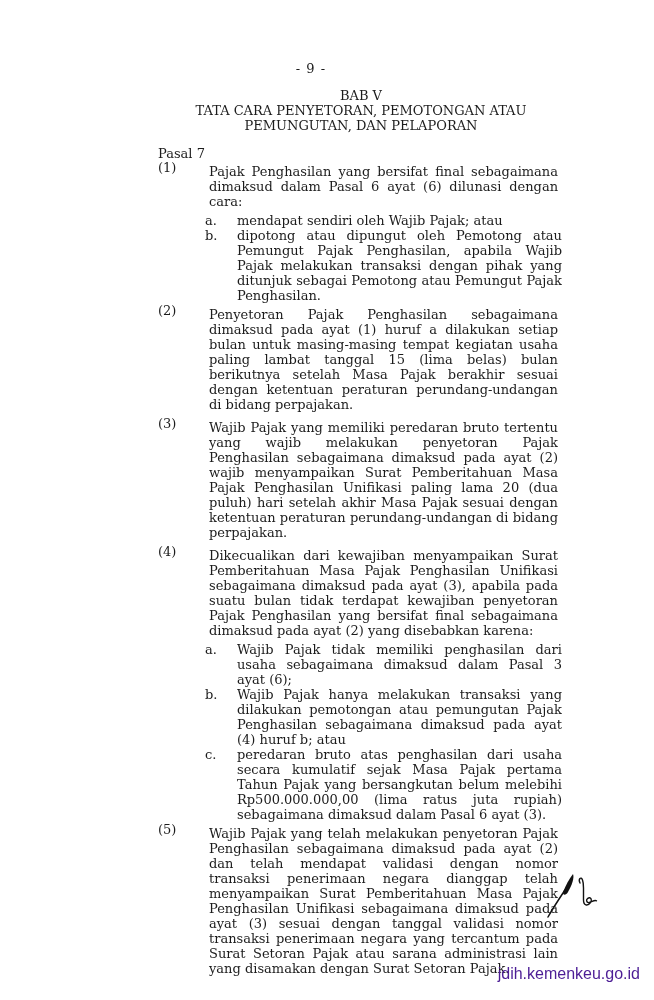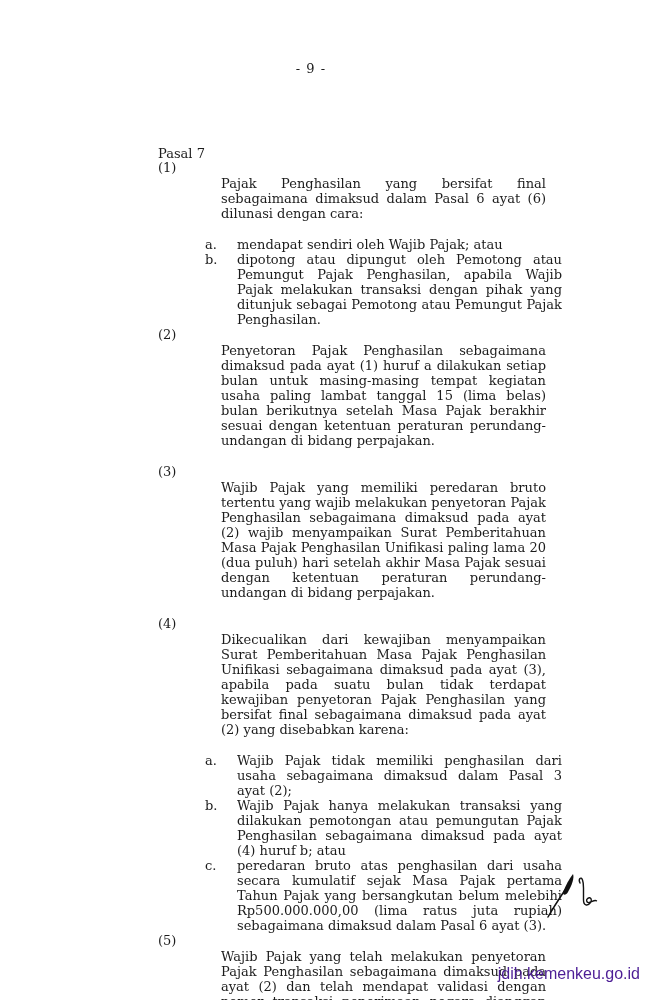--- a/index.html
+++ b/index.html
@@ -46,21 +46,21 @@
   }
   .article-body {
     position: absolute;
     top: 160px;
     left: 158px;
     width: 404px;
     font-size: 13px;
     line-height: 15px;
     text-align: justify;
   }
-  .article-body p { margin: 16px; }
+  .article-body p { margin: 4px; }
   .item {
     display: flex;
     align-items: flex-start;
   }
   .item > .marker {
     flex: 0 0 47px;
     width: 47px;
     text-align: left;
   }
   .item > .itext {
@@ -99,20 +99,25 @@
     cursor: pointer;
   }
 </style>
 </head>
 <body>
 
 <div class="page">
 
   <div class="page-number">- 9 -</div>
 
+  <div class="chapter-heading">
+    <div>BAB V</div>
+    <div>TATA CARA PENYETORAN, PEMOTONGAN ATAU</div>
+    <div>PEMUNGUTAN, DAN PELAPORAN</div>
+  </div>
 
   <div class="article-label">Pasal 7</div>
 
   <div class="article-body">
 
     <div class="item">
       <div class="marker">(1)</div>
       <div class="itext">
         <p>Pajak Penghasilan yang bersifat final sebagaimana dimaksud dalam Pasal 6 ayat (6) dilunasi dengan cara:</p>
         <div class="subitem">
@@ -139,21 +144,21 @@
         <p>Wajib Pajak yang memiliki peredaran bruto tertentu yang wajib melakukan penyetoran Pajak Penghasilan sebagaimana dimaksud pada ayat (2) wajib menyampaikan Surat Pemberitahuan Masa Pajak Penghasilan Unifikasi paling lama 20 (dua puluh) hari setelah akhir Masa Pajak sesuai dengan ketentuan peraturan perundang-undangan di bidang perpajakan.</p>
       </div>
     </div>
 
     <div class="item">
       <div class="marker">(4)</div>
       <div class="itext">
         <p>Dikecualikan dari kewajiban menyampaikan Surat Pemberitahuan Masa Pajak Penghasilan Unifikasi sebagaimana dimaksud pada ayat (3), apabila pada suatu bulan tidak terdapat kewajiban penyetoran Pajak Penghasilan yang bersifat final sebagaimana dimaksud pada ayat (2) yang disebabkan karena:</p>
         <div class="subitem">
           <div class="marker">a.</div>
-          <div class="stext">Wajib Pajak tidak memiliki penghasilan dari usaha sebagaimana dimaksud dalam Pasal 3 ayat (2);</div>
+          <div class="stext">Wajib Pajak tidak memiliki penghasilan dari usaha sebagaimana dimaksud dalam Pasal 3 ayat (6);</div>
         </div>
         <div class="subitem">
           <div class="marker">b.</div>
           <div class="stext">Wajib Pajak hanya melakukan transaksi yang dilakukan pemotongan atau pemungutan Pajak Penghasilan sebagaimana dimaksud pada ayat (4) huruf b; atau</div>
         </div>
         <div class="subitem">
           <div class="marker">c.</div>
           <div class="stext">peredaran bruto atas penghasilan dari usaha secara kumulatif sejak Masa Pajak pertama Tahun Pajak yang bersangkutan belum melebihi Rp500.000.000,00 (lima ratus juta rupiah) sebagaimana dimaksud dalam Pasal 6 ayat (3).</div>
         </div>
       </div>

